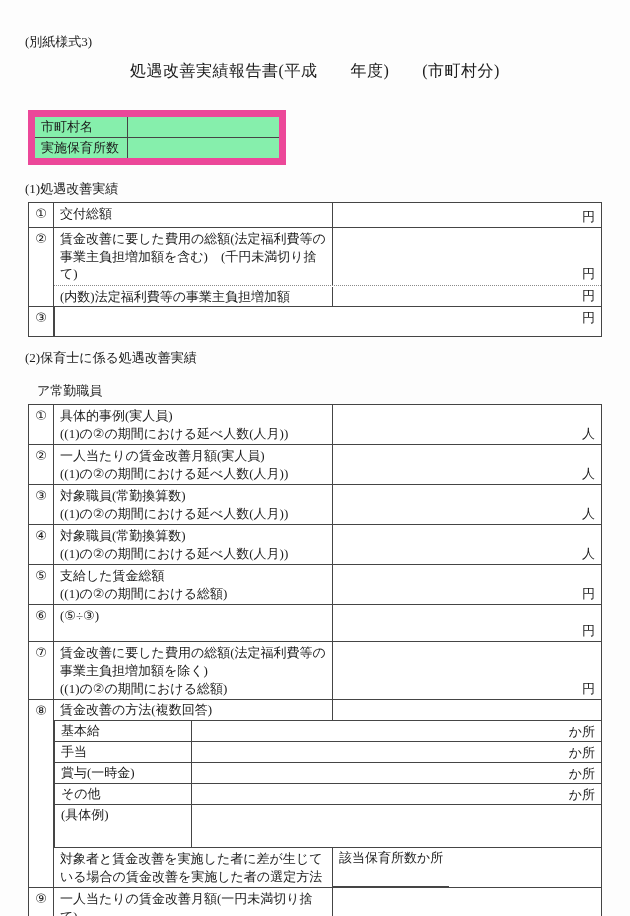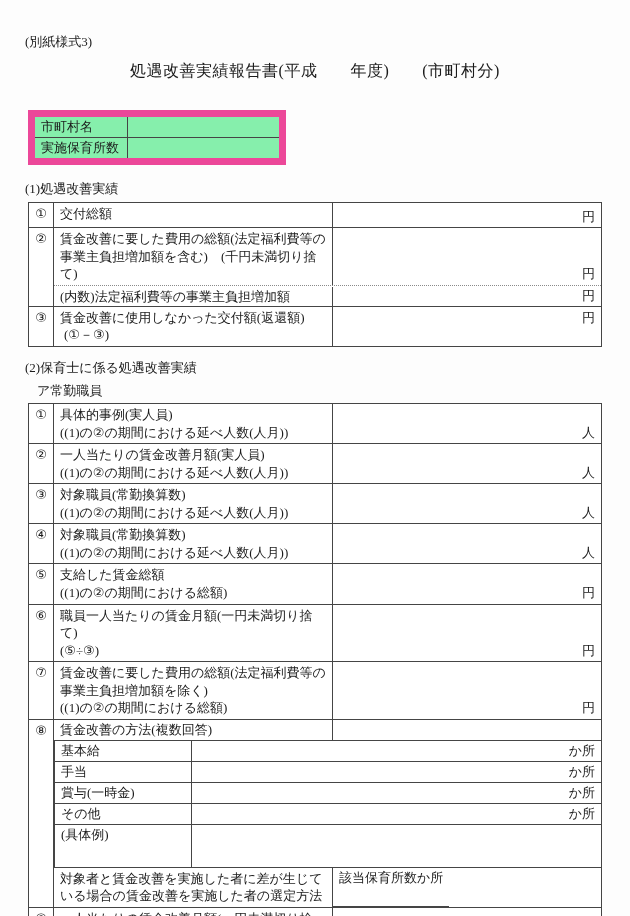--- a/index.html
+++ b/index.html
@@ -12,21 +12,21 @@
   .title { text-align:center; margin-top:9px; font-size:16px; letter-spacing:0.5px; }
 
   
   .info-tbl { margin:29px 0 12px 28px; width:258px; border:7px solid #ec4899; background:#86efac; }
   .info-row { display:flex; border-top:1px solid #454545; min-height:20px; }
   .info-row:first-child { border-top:none; }
   .i-lab { flex:0 0 93px; border-right:1px solid #454545; padding:1px 4px 1px 6px; }
   .i-val { flex:1; }
 
   .h-sec { margin:15px 0 5px 25px; }
-  .h-sub { margin:12px 0 5px 25px; }
+  .h-sub { margin:12px 0 16px 25px; }
   .h-kana { margin:2px 0 4px 37px; }
 
   
   .tbl { margin-left:28px; width:574px; border:1px solid #454545; background:#fff; }
   .trow { display:flex; border-top:1px solid #454545; }
   .trow:first-child { border-top:none; }
   .c-num { flex:0 0 25px; border-right:1px solid #454545; text-align:center; padding-top:2px; }
   .c-lab { flex:0 0 278px; padding:2px 5px 2px 6px; }
   .c-val { flex:1; border-left:1px solid #454545; display:flex; justify-content:flex-end;
            align-items:flex-end; padding:1px 6px 2px 6px; }
@@ -105,24 +105,20 @@
         <div class="r2-sub">
           <div class="lab">(内数)法定福利費等の事業主負担増加額</div>
           <div class="val">
             <span>円</span>
           </div>
         </div>
       </div>
     </div>
     <div class="trow mh30">
       <div class="c-num">③</div>
-      <div class="c-lab">
-        <div>賃金改善に使用しなかった交付額(返還額)</div>
-        <div class="formula">(①－③)</div>
-      </div>
       <div class="c-val top">
         <span>円</span>
       </div>
     </div>
   </div>
 
   <div class="h-sub">(2)保育士に係る処遇改善実績</div>
   <div class="h-kana">ア常勤職員</div>
 
   <div class="tbl">
@@ -178,21 +174,20 @@
         <div>((1)の②の期間における総額)</div>
       </div>
       <div class="c-val">
         <span>円</span>
       </div>
     </div>
 
     <div class="trow mh37">
       <div class="c-num">⑥</div>
       <div class="c-lab">
-        <div>職員一人当たりの賃金月額(一円未満切り捨て)</div>
         <div>(⑤÷③)</div>
       </div>
       <div class="c-val">
         <span>円</span>
       </div>
     </div>
 
     <div class="trow mh55">
       <div class="c-num">⑦</div>
       <div class="c-lab">

